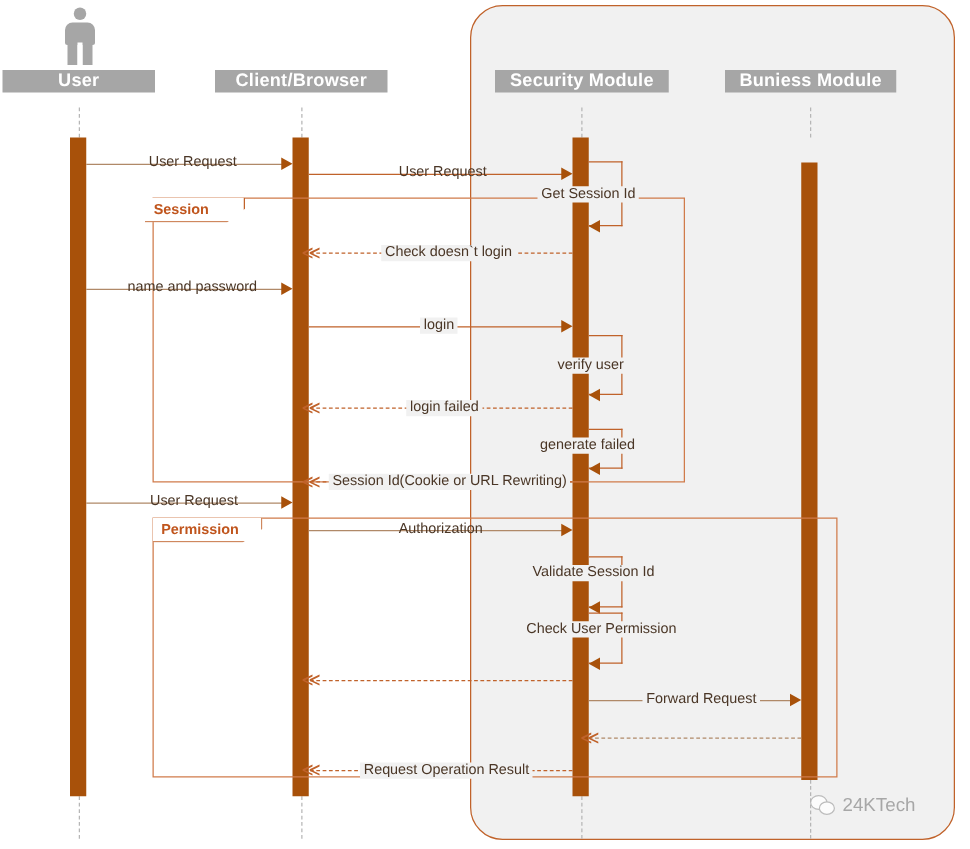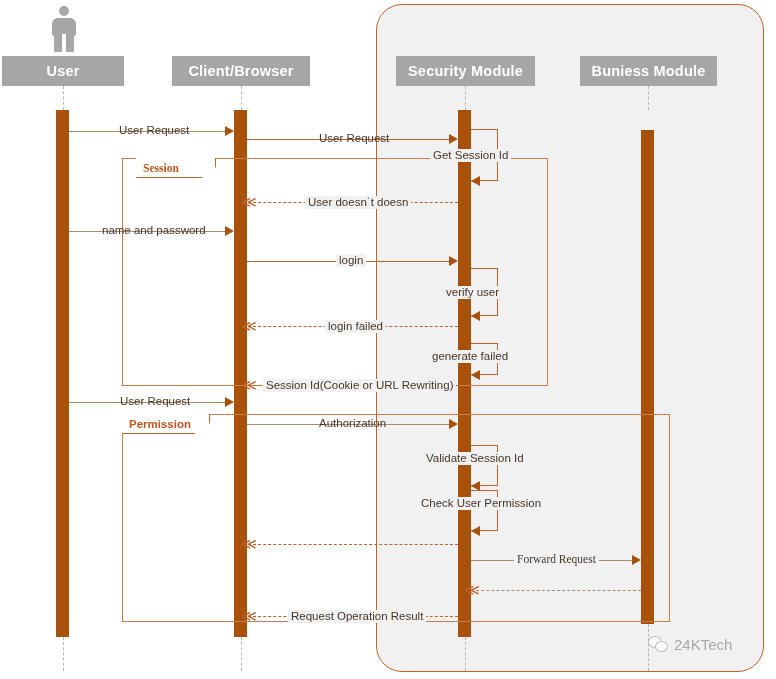--- a/index.html
+++ b/index.html
@@ -39,21 +39,21 @@
     color: #9a9a9a;
     letter-spacing: .3px;
   }
 
   
   .lifeline-dash {
     width: 0;
     border-left: 1.5px dashed #b6b6b6;
   }
   .head-box {
-    height: 30px;
+    height: 18px;
     background: #a6a6a6;
     color: #ffffff;
     font-size: 14.5px;
     font-weight: bold;
     display: flex;
     align-items: center;
     justify-content: center;
     letter-spacing: .2px;
   }
   .activation {
@@ -196,40 +196,40 @@
   <div class="abs lifeline-dash" style="left:241px; top:637px; height:34px;"></div>
   <div class="abs lifeline-dash" style="left:465px; top:637px; height:34px;"></div>
   <div class="abs lifeline-dash" style="left:648px; top:624px; height:47px;"></div>
 
   <div class="abs activation" style="left:56px;  top:110px; height:527px;"></div>
   <div class="abs activation" style="left:234px; top:110px; height:527px;"></div>
   <div class="abs activation" style="left:458px; top:110px; height:527px;"></div>
   <div class="abs activation" style="left:641px; top:130px; height:494px;"></div>
 
   <div class="abs fragment" style="left:122px; top:158px; width:426px; height:228px;"></div>
-  <div class="abs frag-tab" style="left:136px; top:158px; width:80px;font-family:Liberation Serif, serif;">Session</div>
+  <div class="abs frag-tab" style="left:116px; top:158px; width:80px;">Session</div>
 
   <div class="abs fragment" style="left:122px; top:414px; width:548px; height:208px;"></div>
   <div class="abs frag-tab" style="left:122px; top:414px; width:88px;">Permission</div>
 
   <div class="abs msg-line gray" style="left:69px; top:131px; width:160px;"></div>
   <div class="abs arrow-solid" style="left:225px; top:126px;"></div>
   <div class="abs msg-label plain" style="left:116px; top:124px;">User Request</div>
 
   <div class="abs msg-line" style="left:247px; top:139px; width:206px;"></div>
   <div class="abs arrow-solid" style="left:449px; top:134px;"></div>
   <div class="abs msg-label plain" style="left:316px; top:132px;">User Request</div>
 
   <div class="abs self-loop" style="left:471px; top:129px; width:27px; height:52px;"></div>
   <div class="abs arrow-solid left" style="left:471px; top:176px;"></div>
   <div class="abs msg-label on-gray" style="left:430px; top:149px;">Get Session Id</div>
 
   <div class="abs msg-line dashed" style="left:248px; top:202px; width:210px;"></div>
   <div class="abs arrow-open" style="left:241px; top:195px;">≪</div>
-  <div class="abs msg-label on-gray" style="left:305px; top:196px;">User doesn`t doesn</div>
+  <div class="abs msg-label on-gray" style="left:305px; top:196px;">Check doesn`t login</div>
 
   <div class="abs msg-line gray" style="left:69px; top:231px; width:160px;"></div>
   <div class="abs arrow-solid" style="left:225px; top:226px;"></div>
   <div class="abs msg-label plain" style="left:99px; top:224px;">name and password</div>
 
   <div class="abs msg-line" style="left:247px; top:261px; width:206px;"></div>
   <div class="abs arrow-solid" style="left:449px; top:256px;"></div>
   <div class="abs msg-label on-gray" style="left:336px; top:254px;">login</div>
 
   <div class="abs self-loop" style="left:471px; top:268px; width:27px; height:48px;"></div>
@@ -262,21 +262,21 @@
 
   <div class="abs self-loop" style="left:471px; top:490px; width:27px; height:41px;"></div>
   <div class="abs arrow-solid left" style="left:471px; top:526px;"></div>
   <div class="abs msg-label on-gray" style="left:418px; top:497px;">Check User Permission</div>
 
   <div class="abs msg-line dashed" style="left:248px; top:544px; width:210px;"></div>
   <div class="abs arrow-open" style="left:241px; top:537px;">≪</div>
 
   <div class="abs msg-line gray" style="left:471px; top:560px; width:165px;"></div>
   <div class="abs arrow-solid" style="left:632px; top:555px;"></div>
-  <div class="abs msg-label on-gray" style="left:514px; top:553px;font-family:Liberation Serif, serif;">Forward Request</div>
+  <div class="abs msg-label on-gray" style="left:514px; top:553px;">Forward Request</div>
 
   <div class="abs msg-line dashed gray" style="left:471px; top:590px; width:170px;"></div>
   <div class="abs arrow-open" style="left:464px; top:583px;">≪</div>
   <div class="abs msg-label on-gray" style="left:540px; top:584px;"></div>
 
   <div class="abs msg-line dashed" style="left:248px; top:616px; width:210px;"></div>
   <div class="abs arrow-open" style="left:241px; top:609px;">≪</div>
   <div class="abs msg-label on-gray" style="left:288px; top:610px;">Request Operation Result</div>
 
   <div class="abs watermark">

